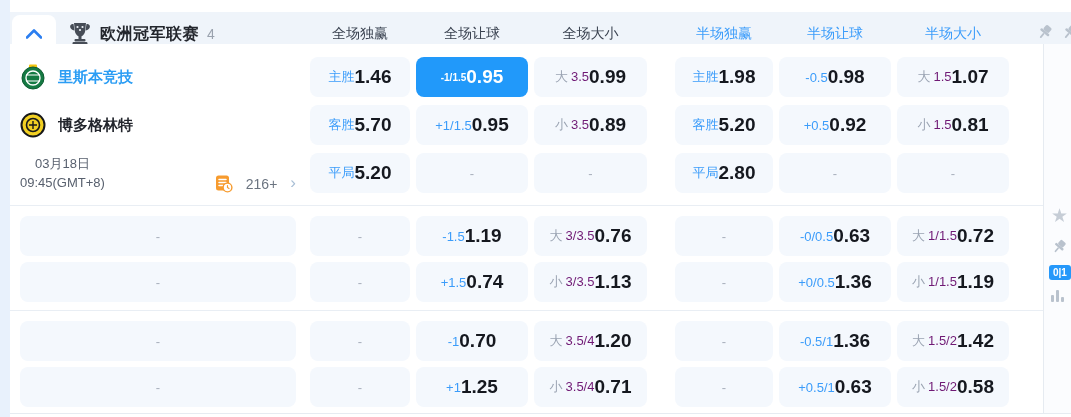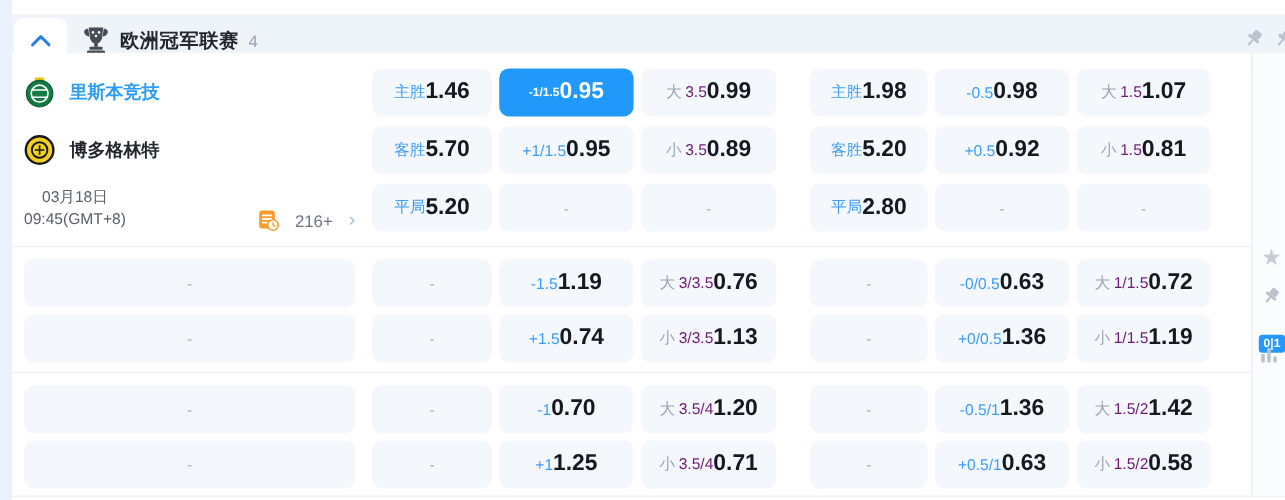--- a/index.html
+++ b/index.html
@@ -49,21 +49,21 @@
   .date-box { font-size:13px; color:#58606e; text-align:center; line-height:1.45; }
   .markets { display:flex; align-items:center; gap:13px; cursor:pointer; }
   .markets .cnt { font-size:14px; color:#6b7480; }
   .markets .chev { font-size:17px; color:#a9bfd6; line-height:1; margin-top:-2px; }
 
   
   .right-rail { position:absolute; right:0; top:44px; width:28px; height:369px; background:#fbfcfe; border-left:1px solid #e6ebf1; }
   .rail-item { position:absolute; left:7px; cursor:pointer; }
   .star-ic { color:#c6cdd6; font-size:19px; top:160px; }
   .pin-rail { top:194px; }
-  .badge { top:235px; left:5px; background:#2598fa; color:#fff; font-size:10px; font-weight:bold; padding:2px 4px; border-radius:3px; white-space:nowrap; }
+  .badge { top:221px; left:5px; background:#2598fa; color:#fff; font-size:10px; font-weight:bold; padding:2px 4px; border-radius:3px; white-space:nowrap; }
   .bars { top:246px; display:flex; align-items:flex-end; gap:2px; height:12px; }
   .bars i { display:block; width:3px; background:#b9c2cd; border-radius:1px; }
 
   .bottom-line { position:absolute; left:10px; top:413px; width:1061px; height:1px; background:#e6ebf1; }
 </style>
 </head>
 <body>
 
 <div class="page">
   <div class="left-strip"></div>
@@ -88,20 +88,29 @@
           <g fill="#eff4fa">
             <circle cx="9.5" cy="6" r="1.1"></circle>
               <circle cx="14.5" cy="6" r="1.1"></circle>
               <circle cx="12" cy="9" r="1.1"></circle>
           </g>
         </svg>
       </span>
       <span class="league-name">欧洲冠军联赛</span>
       <span class="league-count">4</span>
     </div>
+    <div class="hdr-grid">
+      <div class="col-hdr full">全场独赢</div>
+      <div class="col-hdr full">全场让球</div>
+      <div class="col-hdr full">全场大小</div>
+      <div class="spacer"></div>
+      <div class="col-hdr half">半场独赢</div>
+      <div class="col-hdr half">半场让球</div>
+      <div class="col-hdr half">半场大小</div>
+    </div>
     <div class="top-pins">
       <svg width="18" height="18" viewBox="0 0 18 18">
         <g fill="#b9c2cd" transform="rotate(40 9 9)">
           <rect x="5.5" y="2" width="7" height="6" rx="1.5"></rect>
           <rect x="3.5" y="8" width="11" height="2.6" rx="1.3"></rect>
           <rect x="8.1" y="10.5" width="1.8" height="6" rx="0.9"></rect>
         </g>
       </svg>
       <svg width="18" height="18" viewBox="0 0 18 18">
         <g fill="#b9c2cd" transform="rotate(40 9 9)">

